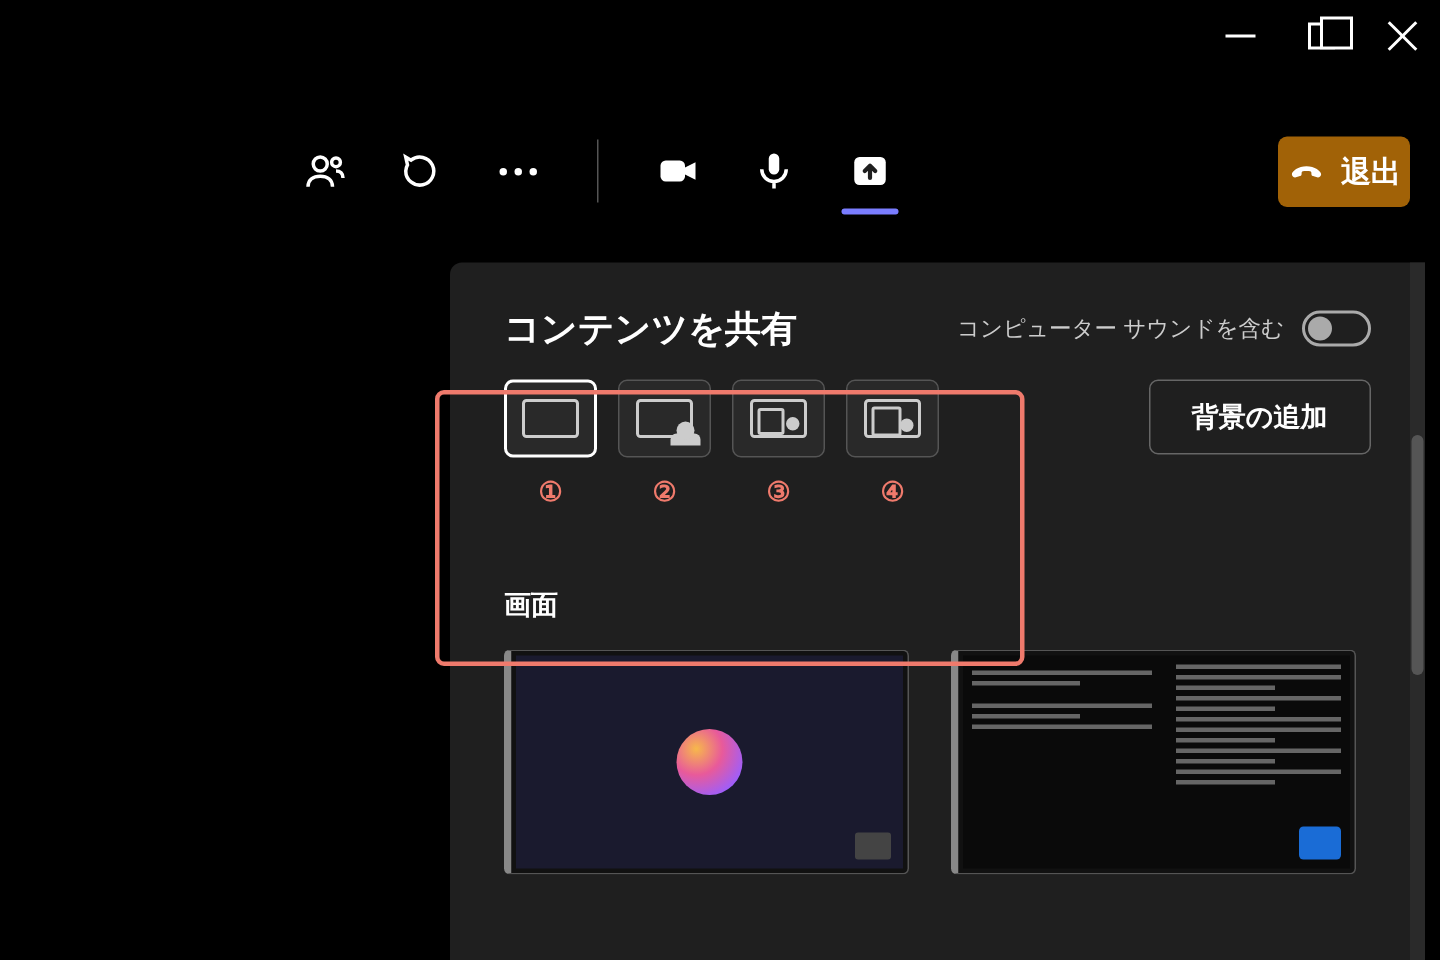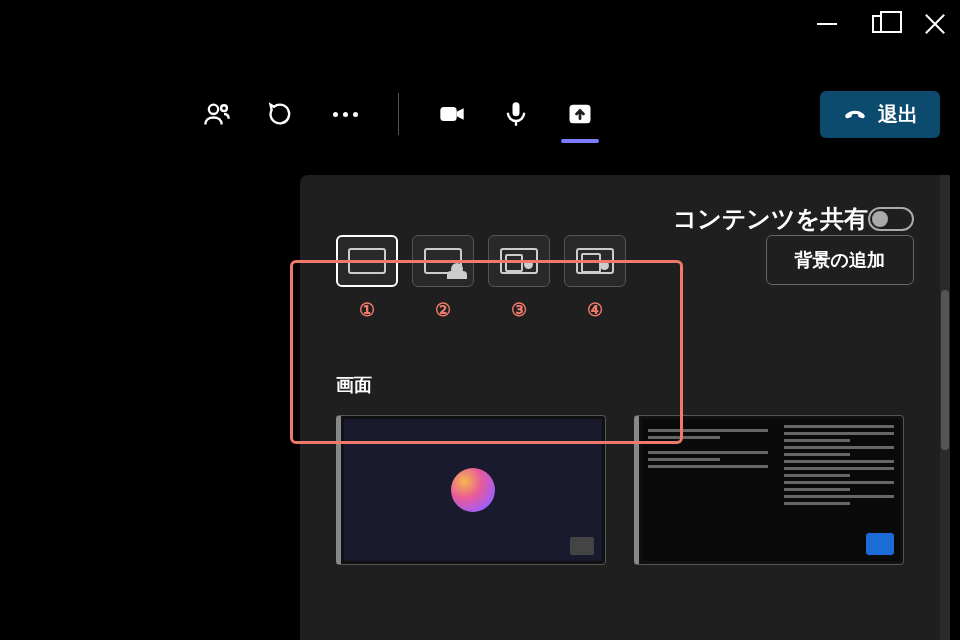--- a/index.html
+++ b/index.html
@@ -28,31 +28,31 @@
     }
     .toolbar .divider { width: 1px; height: 42px; background: #555; margin: 0 6px; }
     .tool-icon { width: 34px; height: 34px; display:flex; align-items:center; justify-content:center; cursor:pointer; color:#fff; }
     .tool-icon svg { width: 28px; height: 28px; }
     .dots { display:flex; gap:5px; }
     .dots span { width:5px; height:5px; border-radius:50%; background:#fff; }
     .share-active { position: relative; }
     .share-active::after { content:""; position:absolute; left:-2px; right:-2px; bottom:-12px; height:4px; background:#7a7dff; border-radius:2px; }
     .leave-btn {
       margin-left: auto;
-      background:#0c4a6e; border-radius:6px; padding:10px 22px;
+      background:#a16207; border-radius:6px; padding:10px 6px;
       display:flex; align-items:center; gap:10px; cursor:pointer;
       font-size:20px; font-weight:600;
     }
     .leave-btn svg { width:26px; height:26px; }
     
     .panel {
       position:absolute; top:175px; left:300px; right:10px; bottom:0;
       background:#1f1f1f; border-radius:8px 0 0 0; padding:28px 36px 0 36px;
     }
-    .panel-header { display:flex; align-items:center; justify-content:flex-end; }
+    .panel-header { display:flex; align-items:center; justify-content:space-between; margin-bottom:18px;}
     .panel-title { font-size:24px; font-weight:700; }
     .sound-row { display:flex; align-items:center; gap:12px; font-size:15px; color:#ccc; }
     .toggle { width:46px; height:24px; border:2px solid #aaa; border-radius:14px; position:relative; }
     .toggle::after { content:""; position:absolute; width:16px; height:16px; border-radius:50%; background:#aaa; top:2px; left:2px; }
     
     .highlight-box {
       position:absolute; top:260px; left:290px; width:393px; height:184px;
       border:3px solid #ef7a6c; border-radius:6px; pointer-events:none; z-index:10;
     }
     .section-label { font-size:18px; font-weight:600; margin-bottom:18px; }
@@ -163,20 +163,21 @@
         <path d="M3 14c0-2 4-5 9-5s9 3 9 5c0 1-1 2-2 2l-3-1c-1 0-1-1-1-2s-1-1-3-1-3 0-3 1 0 2-1 2l-3 1c-1 0-2-1-2-2z"></path>
       </svg>
     <span>退出</span>
   </div>
 </div>
 
 <div class="panel">
   <div class="panel-header">
     <div class="panel-title">コンテンツを共有</div>
     <div class="sound-row">
+      <span>コンピューター サウンドを含む</span>
       <div class="toggle"></div>
     </div>
   </div>
 
   <div class="presenter-row">
     <div>
       <div class="mode-grid">
         <div class="mode-btn selected">
             <div class="mode-inner"></div>
           </div>

